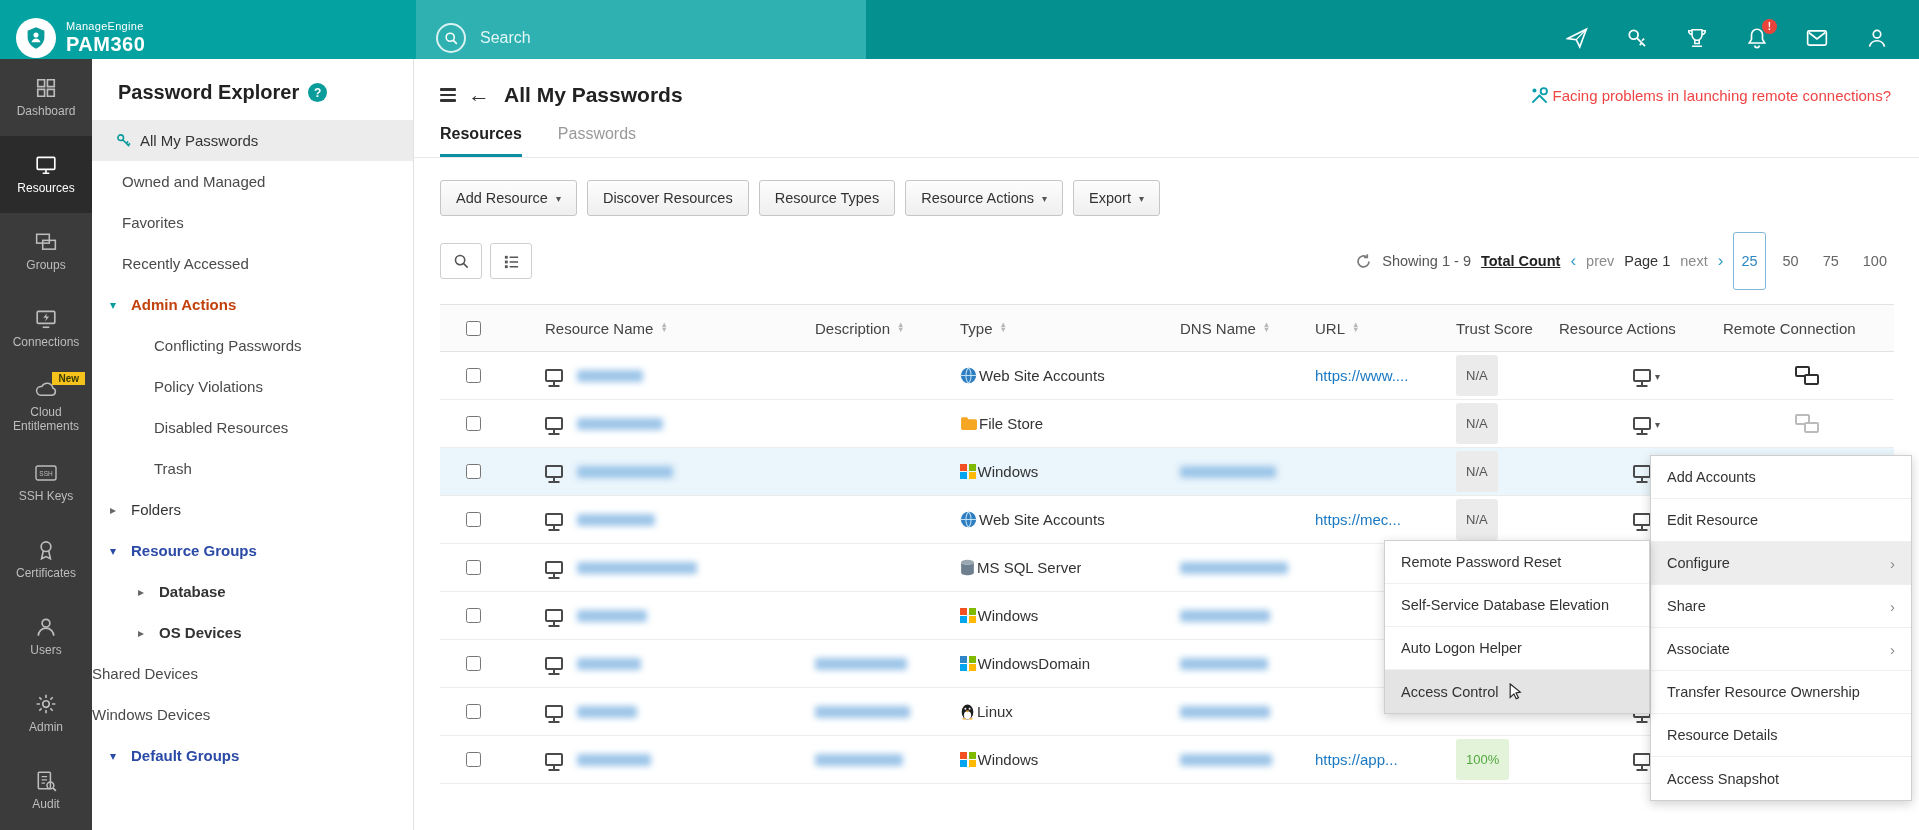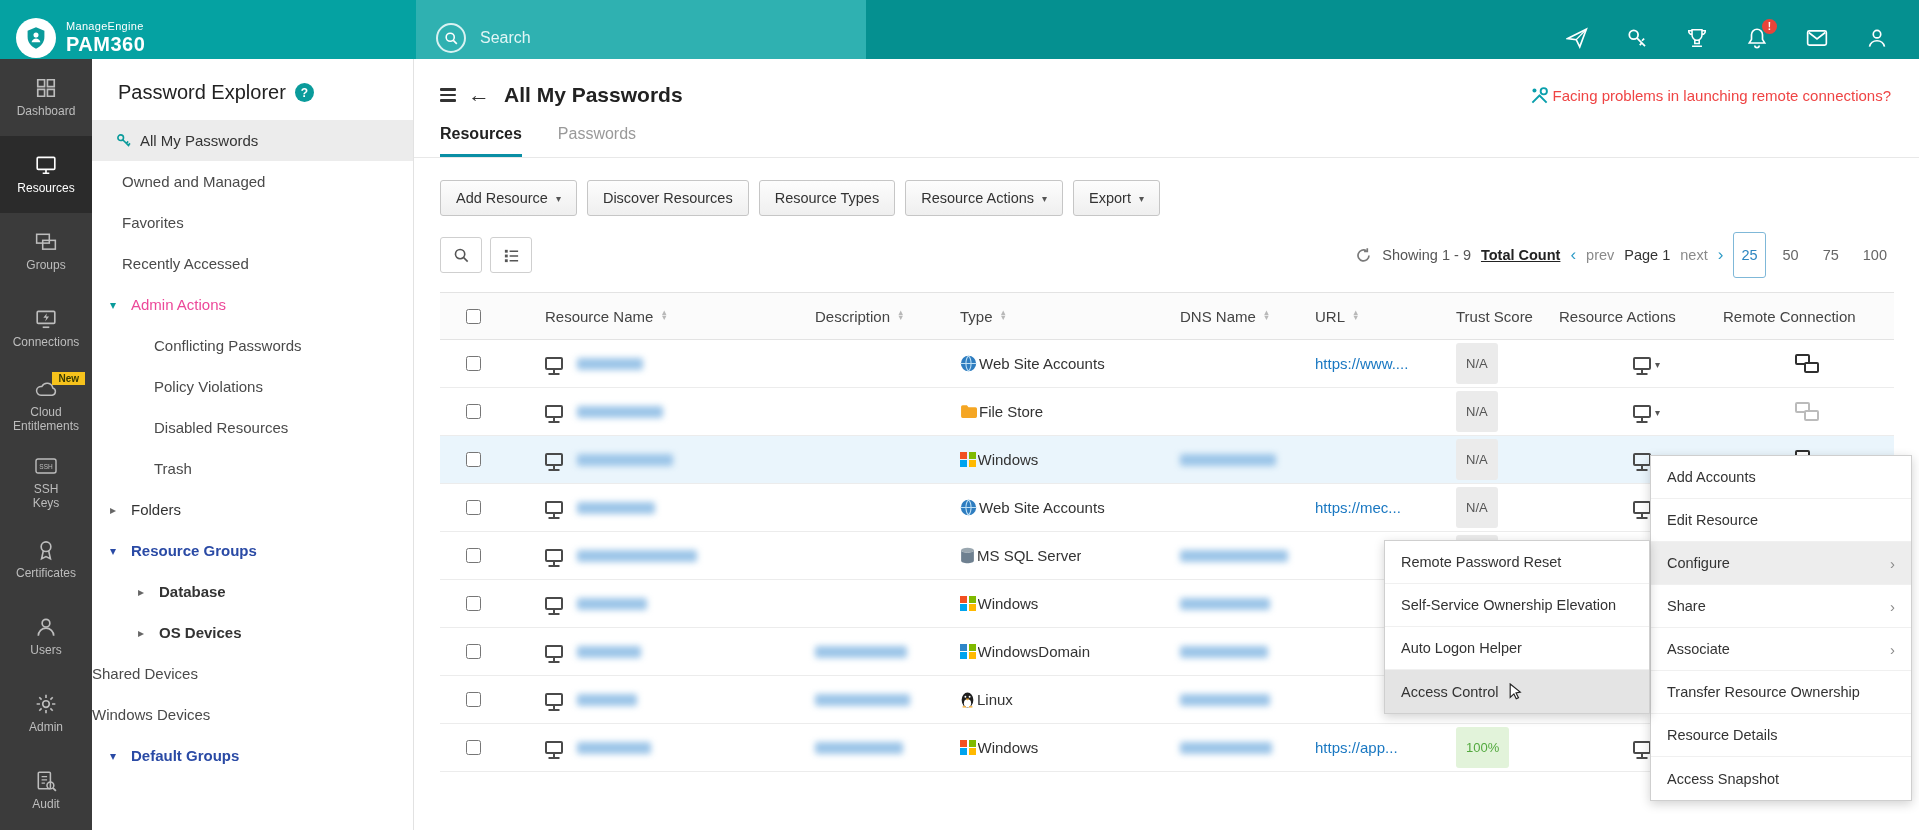--- a/index.html
+++ b/index.html
@@ -17,43 +17,43 @@
 .search-block{width:450px;background:#2FB1B1;display:flex;align-items:center;gap:14px;padding-left:20px}
 .mag-circle{width:30px;height:30px;border:2px solid #d9f2f2;border-radius:50%;display:flex;align-items:center;justify-content:center}
 .search-input{background:transparent;border:none;outline:none;color:#fff;font-size:16px;width:300px}
 .search-input::placeholder{color:#e2f6f6}
 .topbar-right{flex:1;background:#059090;display:flex;align-items:center;justify-content:flex-end;gap:36px;padding-right:30px}
 .tb-ic{position:relative;width:24px;height:24px;display:flex;align-items:center;justify-content:center}
 .tb-badge{position:absolute;top:-7px;right:-8px;background:#E8443A;color:#fff;font-size:10px;font-weight:bold;width:15px;height:15px;border-radius:50%;display:flex;align-items:center;justify-content:center}
 
 
 .leftnav{position:absolute;top:59px;left:0;width:92px;bottom:0;background:#3B3B3B;display:flex;flex-direction:column}
-.nav-item{height:77px;display:flex;flex-direction:column;align-items:center;justify-content:center;gap:6px;color:#BDBDBD;font-size:12px;text-align:center;position:relative;padding:0 19px}
+.nav-item{height:77px;display:flex;flex-direction:column;align-items:center;justify-content:center;gap:6px;color:#BDBDBD;font-size:12px;text-align:center;position:relative;padding:0 12px}
 .nav-item.active{background:#2B2B2B;color:#fff}
 .nav-item .nico{width:22px;height:22px}
 .nav-label{line-height:1.15}
 .new-badge{position:absolute;top:5px;right:7px;background:#F6C21C;color:#3a3a00;font-size:10px;font-weight:bold;padding:1px 6px;border-radius:0}
 
 
 .explorer{position:absolute;top:59px;left:92px;width:322px;bottom:0;background:#fff;border-right:1px solid #E2E2E2;overflow:hidden}
 .exp-title-row{display:flex;align-items:center;gap:9px;padding:22px 0 16px 26px}
-.exp-title{font-size:20px;font-weight:normal;color:#222}
+.exp-title{font-size:20px;font-weight:bold;color:#222}
 .help-circle{width:19px;height:19px;border-radius:50%;background:#0A9B9B;color:#fff;font-size:12px;font-weight:bold;display:flex;align-items:center;justify-content:center}
 .exp-item{height:41px;display:flex;align-items:center;gap:9px;font-size:15px;color:#4a4a4a}
 .exp-item.selected{background:#ECECEC;color:#333}
 .lvl1{padding-left:30px}
 .grp{padding-left:18px}
 .lvl2{padding-left:46px}
 .lvl3{padding-left:62px}
 .lvl4{}
 .tri{font-size:12px;width:12px;display:inline-block}
 .tri-teal{color:#0A9B9B}
 .tri-navy{color:#2A4AA5}
 .tri-gray{color:#666}
-.grp-teal{color:#ec4899;font-weight:normal}
+.grp-teal{color:#c2410c;font-weight:bold}
 .grp-navy{color:#2A4AA5;font-weight:bold}
 .grp-plain{color:#333}
 
 
 .main{position:absolute;top:59px;left:414px;right:0;bottom:0;background:#fff;overflow:hidden}
 .main-header{display:flex;align-items:center;padding:24px 28px 6px 26px;gap:12px}
 .bars{display:inline-flex;flex-direction:column;gap:3px}
 .bars i{width:16px;height:2.5px;background:#333;border-radius:1px}
 .back-arrow{font-size:22px;color:#333;line-height:1;margin-right:2px}
 .page-title{font-size:21px;font-weight:bold;color:#222}
@@ -64,21 +64,21 @@
 .toolbar{display:flex;gap:10px;padding:22px 26px 0}
 .btn{display:inline-flex;align-items:center;gap:8px;font-family:inherit;font-size:14.5px;color:#333;background:linear-gradient(#FDFDFD,#EFEFEF);border:1px solid #C6C6C6;border-radius:3px;padding:9px 15px}
 .caret{font-size:10px;color:#555}
 .controls{display:flex;align-items:center;padding:16px 25px 0 26px}
 .icon-btn{width:42px;height:36px;background:#fff;border:1px solid #CFCFCF;border-radius:3px;display:inline-flex;align-items:center;justify-content:center;color:#555;margin-right:8px}
 .ctrl-right{margin-left:auto;display:flex;align-items:center;gap:10px;font-size:14.5px;color:#555}
 .total{color:#222;font-weight:bold;text-decoration:underline}
 .chev{color:#2E9BC6;font-size:17px}
 .dim{color:#8a8a8a}
 .pageno{color:#333}
-.size{color:#666;padding:14px 7px}
+.size{color:#666;padding:20px 7px}
 .size.active{border:1px solid #7FB8D8;color:#2E86C0;border-radius:3px;background:#fff}
 
 
 .tbl{margin:14px 25px 0 26px;font-size:15px}
 .thead,.trow{display:grid;grid-template-columns:105px 270px 145px 220px 135px 133px 105px 164px 1fr;align-items:center;height:48px;border-bottom:1px solid #ECECEC}
 .thead{background:#FBFBFB;border-top:1px solid #E3E3E3;border-bottom:1px solid #E3E3E3;color:#444}
 .trow.hl-row{background:#EAF5FC}
 .cell{display:flex;align-items:center;min-width:0}
 .c-check{padding-left:26px}
 .c-check input{width:15px;height:15px}
@@ -796,21 +796,21 @@
     <span data-interactable="false">Associate</span>
     <span class="sub-arrow" data-interactable="false">›</span>
   </div>
   <div class="mi" data-interactable="true">Transfer Resource Ownership</div>
   <div class="mi" data-interactable="true">Resource Details</div>
   <div class="mi" data-interactable="true">Access Snapshot</div>
 </div>
 
 <div class="sub-menu" data-interactable="false">
   <div class="mi" data-interactable="true">Remote Password Reset</div>
-  <div class="mi" data-interactable="true">Self-Service Ownership Elevation</div>
+  <div class="mi" data-interactable="true">Self-Service Database Elevation</div>
   <div class="mi" data-interactable="true">Auto Logon Helper</div>
   <div class="mi hl2" data-interactable="true">
     <span data-interactable="false">Access Control</span>
     <span class="cursor-ic" data-interactable="false">
       <svg width="13" height="17" viewBox="0 0 12 16">
           <path d="M1 1l9.5 7.6-4 .8 2.3 4.4-2.1 1-2.2-4.5L1 13.6z" fill="#fff" stroke="#222" stroke-width="1.1"></path>
         </svg>
     </span>
   </div>
 </div>

